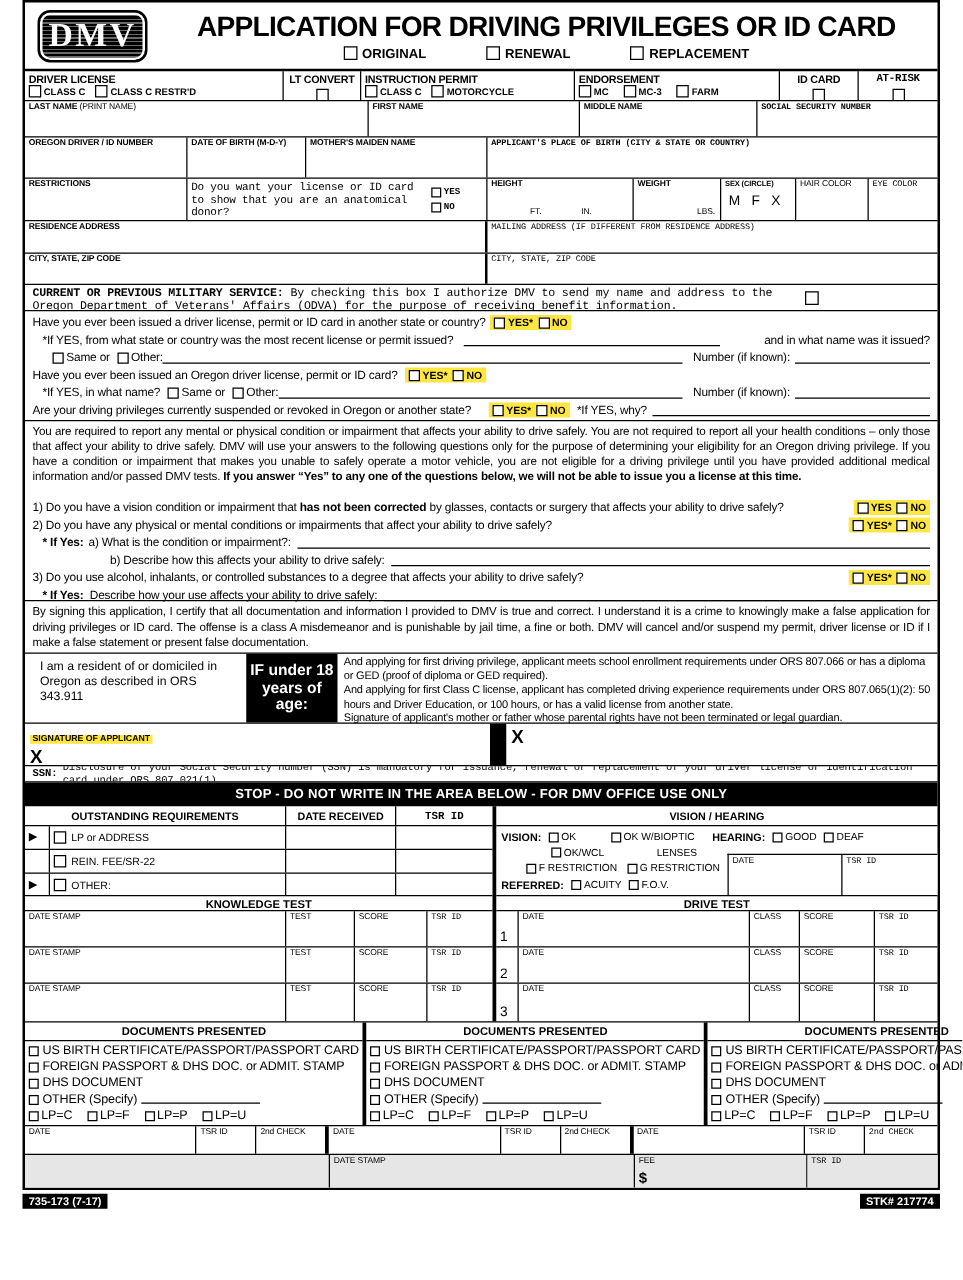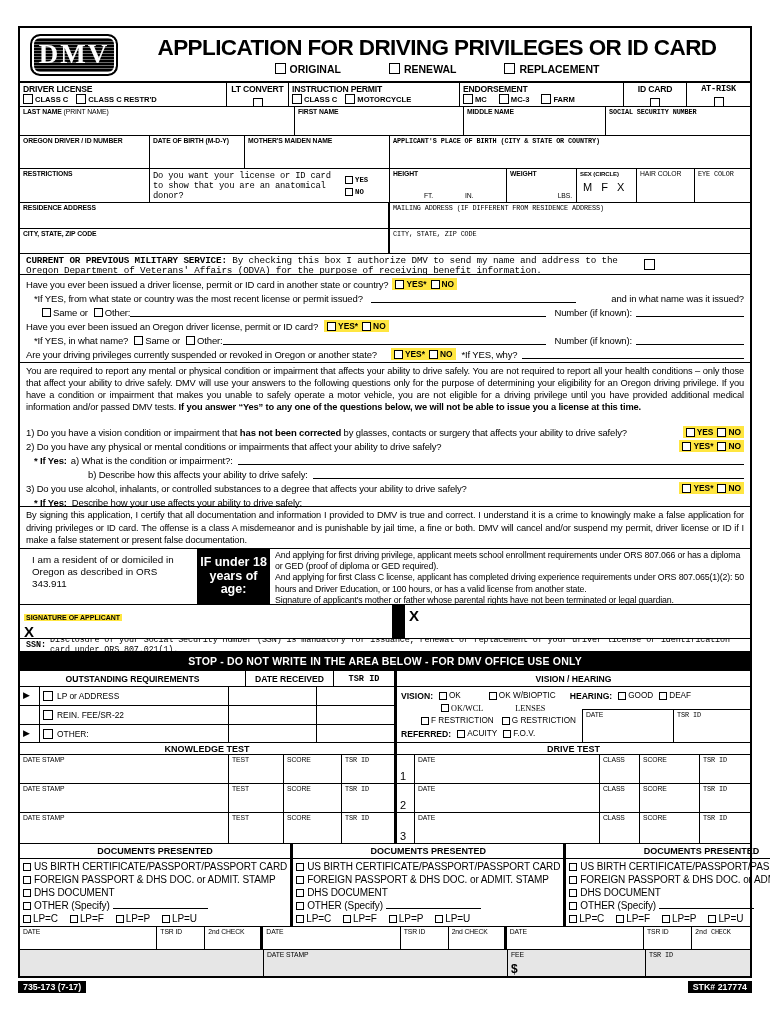--- a/index.html
+++ b/index.html
@@ -1,19 +1,19 @@
 <!DOCTYPE html>
 <html><head>
 <meta charset="utf-8">
 <style>
   * { box-sizing: border-box; margin: 0; padding: 0; }
   html,body { background:#fff; }
   .page { width:770px; height:1024px; background:#fff; position:relative; overflow:hidden;
           font-family:"Liberation Sans", sans-serif; color:#000; }
-  .wrap { width:734px; margin:26px auto 0; }
+  .wrap { width:734px; margin:0 auto 0; }
   .form { border:2px solid #000; background:#fff; }
   .r { display:flex; border-bottom:1px solid #000; align-items:stretch; }
   .c { border-right:1px solid #000; padding:1px 3px; position:relative; overflow:hidden; }
   .c.last { border-right:none;font-family:Liberation Mono, monospace; }
   .lb { font-size:6.8px; font-weight:bold; line-height:8px; letter-spacing:-0.1px; display:block; }
   .lb2 { font-size:8.6px; font-weight:bold; line-height:10px; display:block; letter-spacing:-0.2px; }
   .cb { width:9px; height:9px; border:1px solid #000; display:inline-block; background:#fff; flex:none; }
   .cb.b10 { width:10px; height:10px; } .cb.b11 { width:11px; height:11px; } .cb.b8 { width:8px; height:8px; }
   .cbl { display:inline-flex; align-items:center; gap:2px; white-space:nowrap; }
   .hl { background:#ffe640; display:inline-flex; gap:4px; align-items:center; padding:1px 3px; font-weight:bold; font-size:8.4px; white-space:nowrap; flex:none; }
@@ -407,21 +407,21 @@
       <span style="font-size:8.4px; letter-spacing:-0.1px;">Disclosure of your Social Security number (SSN) is mandatory for issuance, renewal or replacement of your driver license or identification card under ORS 807.021(1).</span>
     </div>
   </div>
 
   <div class="stopbar">STOP - DO NOT WRITE IN THE AREA BELOW - FOR DMV OFFICE USE ONLY</div>
 
   <div style="display:flex; border-top:1px solid #000; border-bottom:1px solid #000;">
 
     <div style="width:374px;">
       <div class="r" style="height:16px;">
-        <div class="c hcell" style="width:226px;">OUTSTANDING REQUIREMENTS</div>
+        <div class="c hcell" style="width:209px;">OUTSTANDING REQUIREMENTS</div>
         <div class="c hcell" style="width:88px;">DATE RECEIVED</div>
         <div class="c last hcell" style="flex:1;">TSR ID</div>
       </div>
       <div class="r" style="height:19px;">
         <div class="c" style="width:20px; font-size:9px; padding-top:3px;"><span>▶</span></div>
         <div class="c line" style="width:189px; gap:4px;">
                 <span class="cb b10"></span>
                 <span class="olabel">LP or ADDRESS</span>
               </div>
         <div class="c" style="width:88px;"></div>
@@ -507,21 +507,21 @@
           <span class="bold" style="margin-left:8px;">HEARING:</span>
           <span class="cbl">
                   <span class="cb b8"></span>
                   <span>GOOD</span>
                 </span>
           <span class="cbl">
                   <span class="cb b8"></span>
                   <span>DEAF</span>
                 </span>
         </div>
-        <div class="line" style="height:12px; gap:8px; padding-left:40px;font-family:Liberation Serif, serif;">
+        <div class="line" style="height:12px; gap:18px; padding-left:40px;">
           <span class="cbl">
                   <span class="cb b8"></span>
                   <span>OK/WCL</span>
                 </span>
           <span style="margin-left:24px;">LENSES</span>
         </div>
         <div class="line" style="height:13px; gap:8px; padding-left:20px;">
           <span class="cbl">
                   <span class="cb b8"></span>
                   <span>F RESTRICTION</span>

